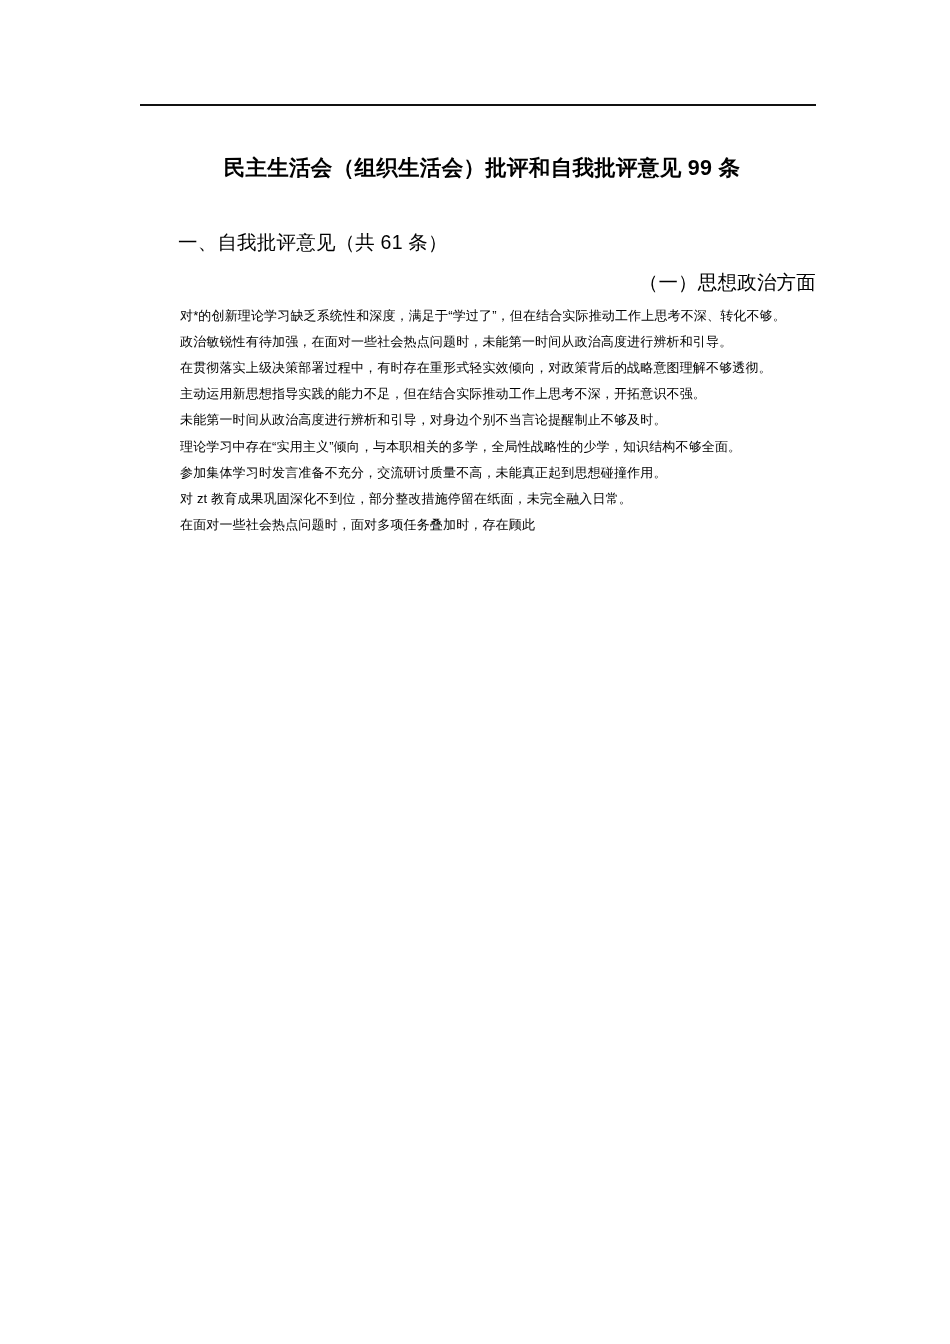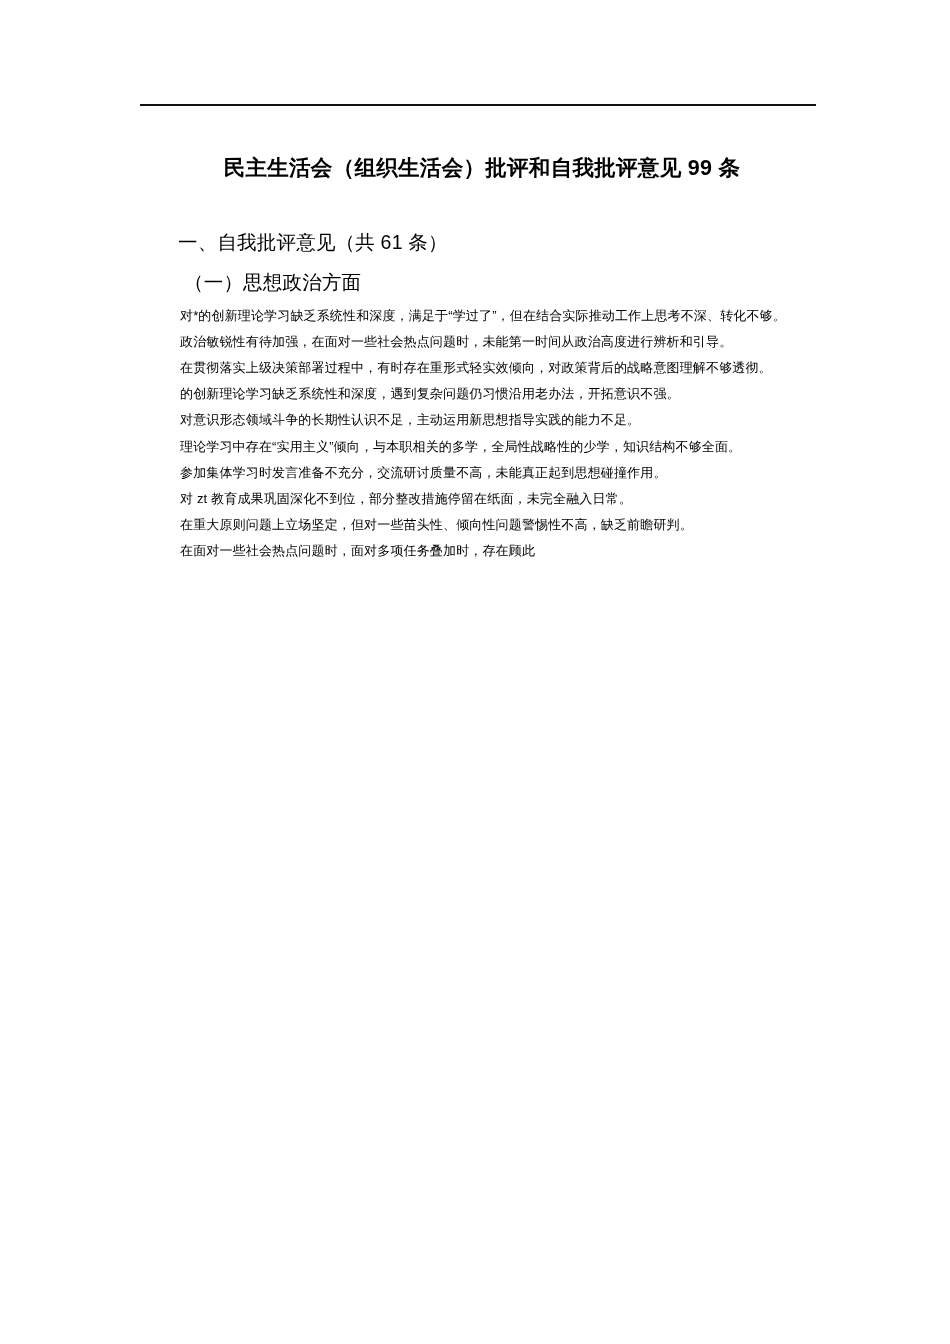--- a/index.html
+++ b/index.html
@@ -52,20 +52,21 @@
     font-family: "Liberation Sans", "DejaVu Sans", sans-serif;
     letter-spacing: 0.2px;
   }
   .sub-head {
     font-size: 19.5px;
     line-height: 1.92;
     margin: 0 0 2px 0;
     text-indent: 44px;
     font-family: "Liberation Sans", "DejaVu Sans", sans-serif;
     letter-spacing: 0.2px;
+    text-align: right;
   }
   .para {
     font-size: 13px;
     line-height: 1.93;
     margin: 0 0 1px 0;
     text-indent: 40px;
     text-align: justify;
     text-justify: inter-ideograph;
     font-family: "Liberation Sans", "DejaVu Sans", sans-serif;
     letter-spacing: 0.15px;
@@ -81,24 +82,23 @@
 
     <div class="doc-title">民主生活会（组织生活会）批评和自我批评意见 99 条</div>
 
     <div class="section-head">一、自我批评意见（共 61 条）</div>
 
     <div class="sub-head">（一）思想政治方面</div>
 
     <p class="para">对*的创新理论学习缺乏系统性和深度，满足于“学过了”，但在结合实际推动工作上思考不深、转化不够。</p>
     <p class="para">政治敏锐性有待加强，在面对一些社会热点问题时，未能第一时间从政治高度进行辨析和引导。</p>
     <p class="para">在贯彻落实上级决策部署过程中，有时存在重形式轻实效倾向，对政策背后的战略意图理解不够透彻。</p>
-    <p class="para">的创新理论学习缺乏系统性和深度，遇到复杂问题仍习惯沿用老办法，开拓意识不强。</p>
-    <p class="para">对意识形态领域斗争的长期性认识不足，主动运用新思想指导实践的能力不足。</p>
+    <p class="para">主动运用新思想指导实践的能力不足，但在结合实际推动工作上思考不深，开拓意识不强。</p>
+    <p class="para">未能第一时间从政治高度进行辨析和引导，对身边个别不当言论提醒制止不够及时。</p>
     <p class="para">理论学习中存在“实用主义”倾向，与本职相关的多学，全局性战略性的少学，知识结构不够全面。</p>
     <p class="para">参加集体学习时发言准备不充分，交流研讨质量不高，未能真正起到思想碰撞作用。</p>
     <p class="para">对 zt 教育成果巩固深化不到位，部分整改措施停留在纸面，未完全融入日常。</p>
-    <p class="para">在重大原则问题上立场坚定，但对一些苗头性、倾向性问题警惕性不高，缺乏前瞻研判。</p>
 
 
     <p class="para">在面对一些社会热点问题时，面对多项任务叠加时，存在顾此</p>
 
   </div>
 </div>
 
 </body></html>

